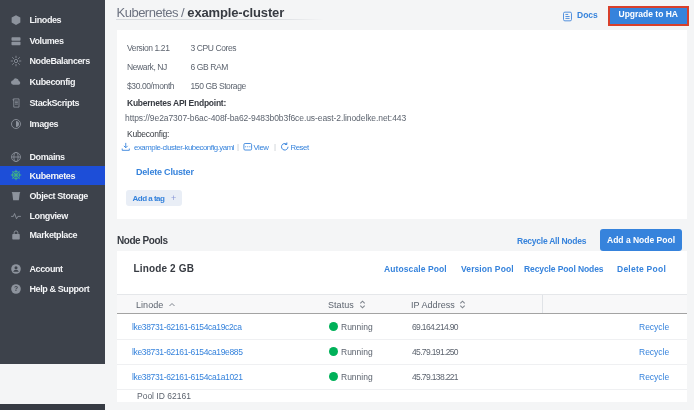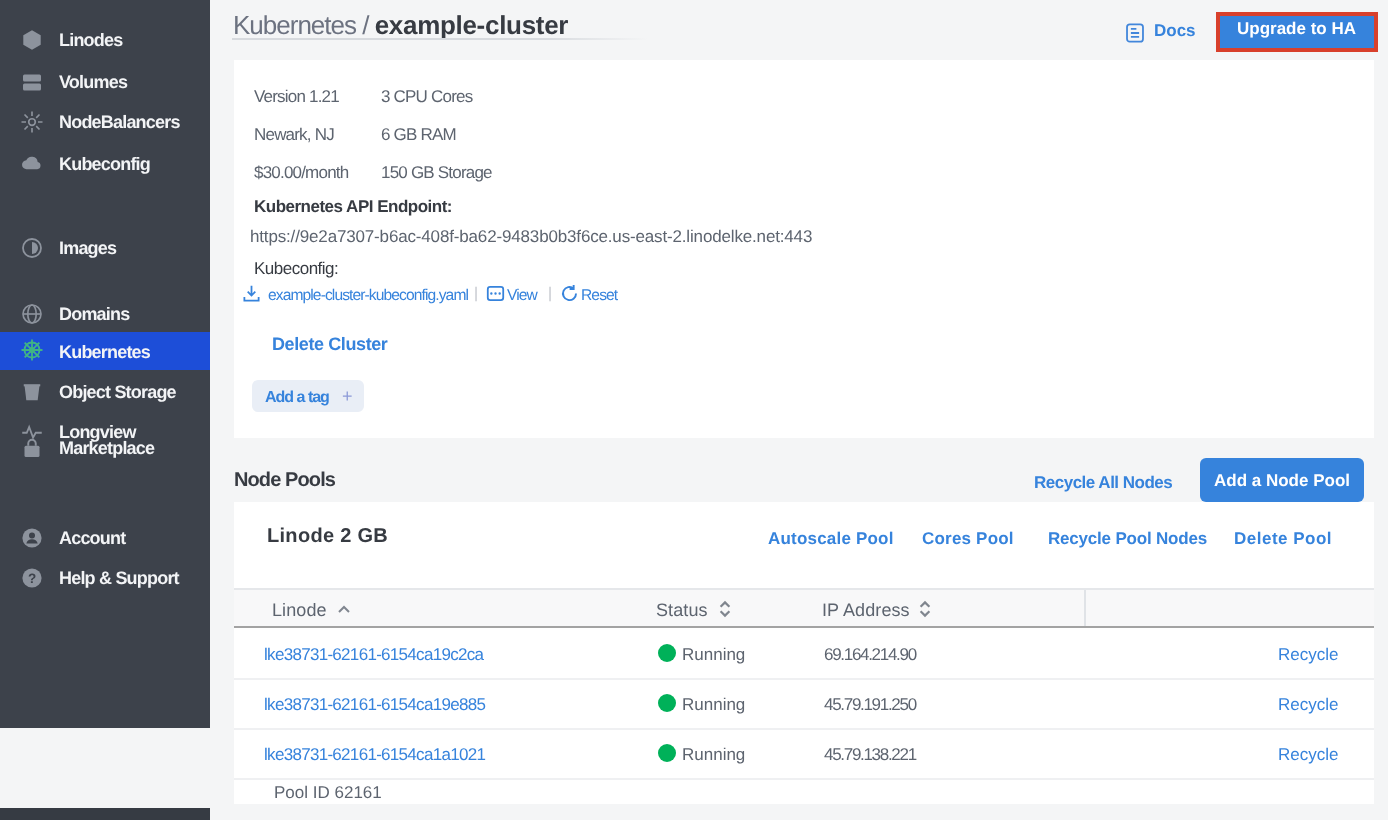--- a/index.html
+++ b/index.html
@@ -43,20 +43,29 @@
         </g>
       </svg>
       <span class="lb">NodeBalancers</span>
     </div>
   <div class="ni" style="top:72.1px">
       <svg class="ic" viewBox="0 0 16 16">
         <path d="M4.5 11.5a3 3 0 0 1-.3-6 4 4 0 0 1 7.6 1.1 2.5 2.5 0 0 1-.3 4.9z" fill="#949aa4"></path>
       </svg>
       <span class="lb">Kubeconfig</span>
     </div>
+  <div class="ni" style="top:92.8px">
+      <svg class="ic" viewBox="0 0 16 16">
+        <g fill="none" stroke="#949aa4" stroke-width="1.1">
+          <path d="M5 2.5h7v11H5z"></path>
+          <path d="M5 2.5c-1.4 0-1.4 2.4 0 2.4M6.5 5.5h4M6.5 7.5h4M6.5 9.5h4"></path>
+        </g>
+      </svg>
+      <span class="lb">StackScripts</span>
+    </div>
   <div class="ni" style="top:113.5px">
       <svg class="ic" viewBox="0 0 16 16">
         <circle cx="8" cy="8" r="6" fill="none" stroke="#949aa4" stroke-width="1.2"></circle>
         <path d="M8 4a4 4 0 0 1 0 8z" fill="#949aa4"></path>
       </svg>
       <span class="lb">Images</span>
     </div>
 
   <div class="ni" style="top:146.5px">
       <svg class="ic" viewBox="0 0 16 16">
@@ -84,21 +93,21 @@
         <path d="M2.5 3.5h11" stroke="#949aa4" stroke-width="1.4"></path>
       </svg>
       <span class="lb">Object Storage</span>
     </div>
   <div class="ni" style="top:206px">
       <svg class="ic" viewBox="0 0 16 16">
         <path d="M1.5 8.5h3l1.6-3.8 2.6 7 1.8-3.2h4" fill="none" stroke="#949aa4" stroke-width="1.2"></path>
       </svg>
       <span class="lb">Longview</span>
     </div>
-  <div class="ni" style="top:214px">
+  <div class="ni" style="top:225px">
       <svg class="ic" viewBox="0 0 16 16">
         <rect x="3" y="6.5" width="10" height="7.5" rx="1" fill="#949aa4"></rect>
         <path d="M5.5 6.5V5a2.5 2.5 0 0 1 5 0v1.5" fill="none" stroke="#949aa4" stroke-width="1.3"></path>
       </svg>
       <span class="lb">Marketplace</span>
     </div>
 
   <div class="ni" style="top:259px">
       <svg class="ic" viewBox="0 0 16 16">
         <circle cx="8" cy="8" r="6.4" fill="#949aa4"></circle>
@@ -172,21 +181,21 @@
     <span class="abs" style="left:45px;top:2.5px;font-size:9px;color:#8d9bd8">+</span>
   </div>
 
   <div class="abs dk" style="left:2px;top:235px;font-size:10px;font-weight:bold;letter-spacing:-0.45px">Node Pools</div>
   <div class="abs blue" style="left:402px;top:236px;font-size:8.5px;font-weight:bold;letter-spacing:-0.25px">Recycle All Nodes</div>
   <div class="abs" style="left:485px;top:229px;width:82px;height:22px;background:#3683dc;border-radius:3px;color:#fff;text-align:center;line-height:22px;font-size:8.5px;font-weight:bold">Add a Node Pool</div>
 
   <div class="card" style="left:2px;top:251px;width:570px;height:151px"></div>
   <div class="abs dk" style="left:18.5px;top:262.5px;font-size:10px;font-weight:bold;letter-spacing:0.15px">Linode 2 GB</div>
   <div class="abs blue" style="left:269px;top:264px;font-size:8.5px;font-weight:bold;letter-spacing:0.1px">Autoscale Pool</div>
-  <div class="abs blue" style="left:346px;top:264px;font-size:8.5px;font-weight:bold;letter-spacing:0.1px">Cores Pool</div>
+  <div class="abs blue" style="left:346px;top:264px;font-size:8.5px;font-weight:bold;letter-spacing:0.1px">Version Pool</div>
   <div class="abs blue" style="left:409px;top:264px;font-size:8.5px;font-weight:bold;letter-spacing:-0.1px">Recycle Pool Nodes</div>
   <div class="abs blue" style="left:502px;top:264px;font-size:8.5px;font-weight:bold;letter-spacing:0.25px">Delete Pool</div>
 
   <div class="abs" style="left:2px;top:294px;width:570px;height:19.5px;background:#f8f8f9;border-top:1px solid #e5e7ea;border-bottom:1px solid #a3a3a3">
     <span class="abs g" style="left:19px;top:4.5px;font-size:9px;letter-spacing:0.05px">Linode</span>
     <svg style="position:absolute;left:51px;top:6px" width="8" height="8" viewBox="0 0 16 16">
         <path d="M3 10l5-5 5 5" fill="none" stroke="#80868f" stroke-width="2"></path>
       </svg>
     <span class="abs g" style="left:211px;top:4.5px;font-size:9px;letter-spacing:0.05px">Status</span>
     <svg style="position:absolute;left:241px;top:3.5px" width="9" height="11" viewBox="0 0 16 20">

